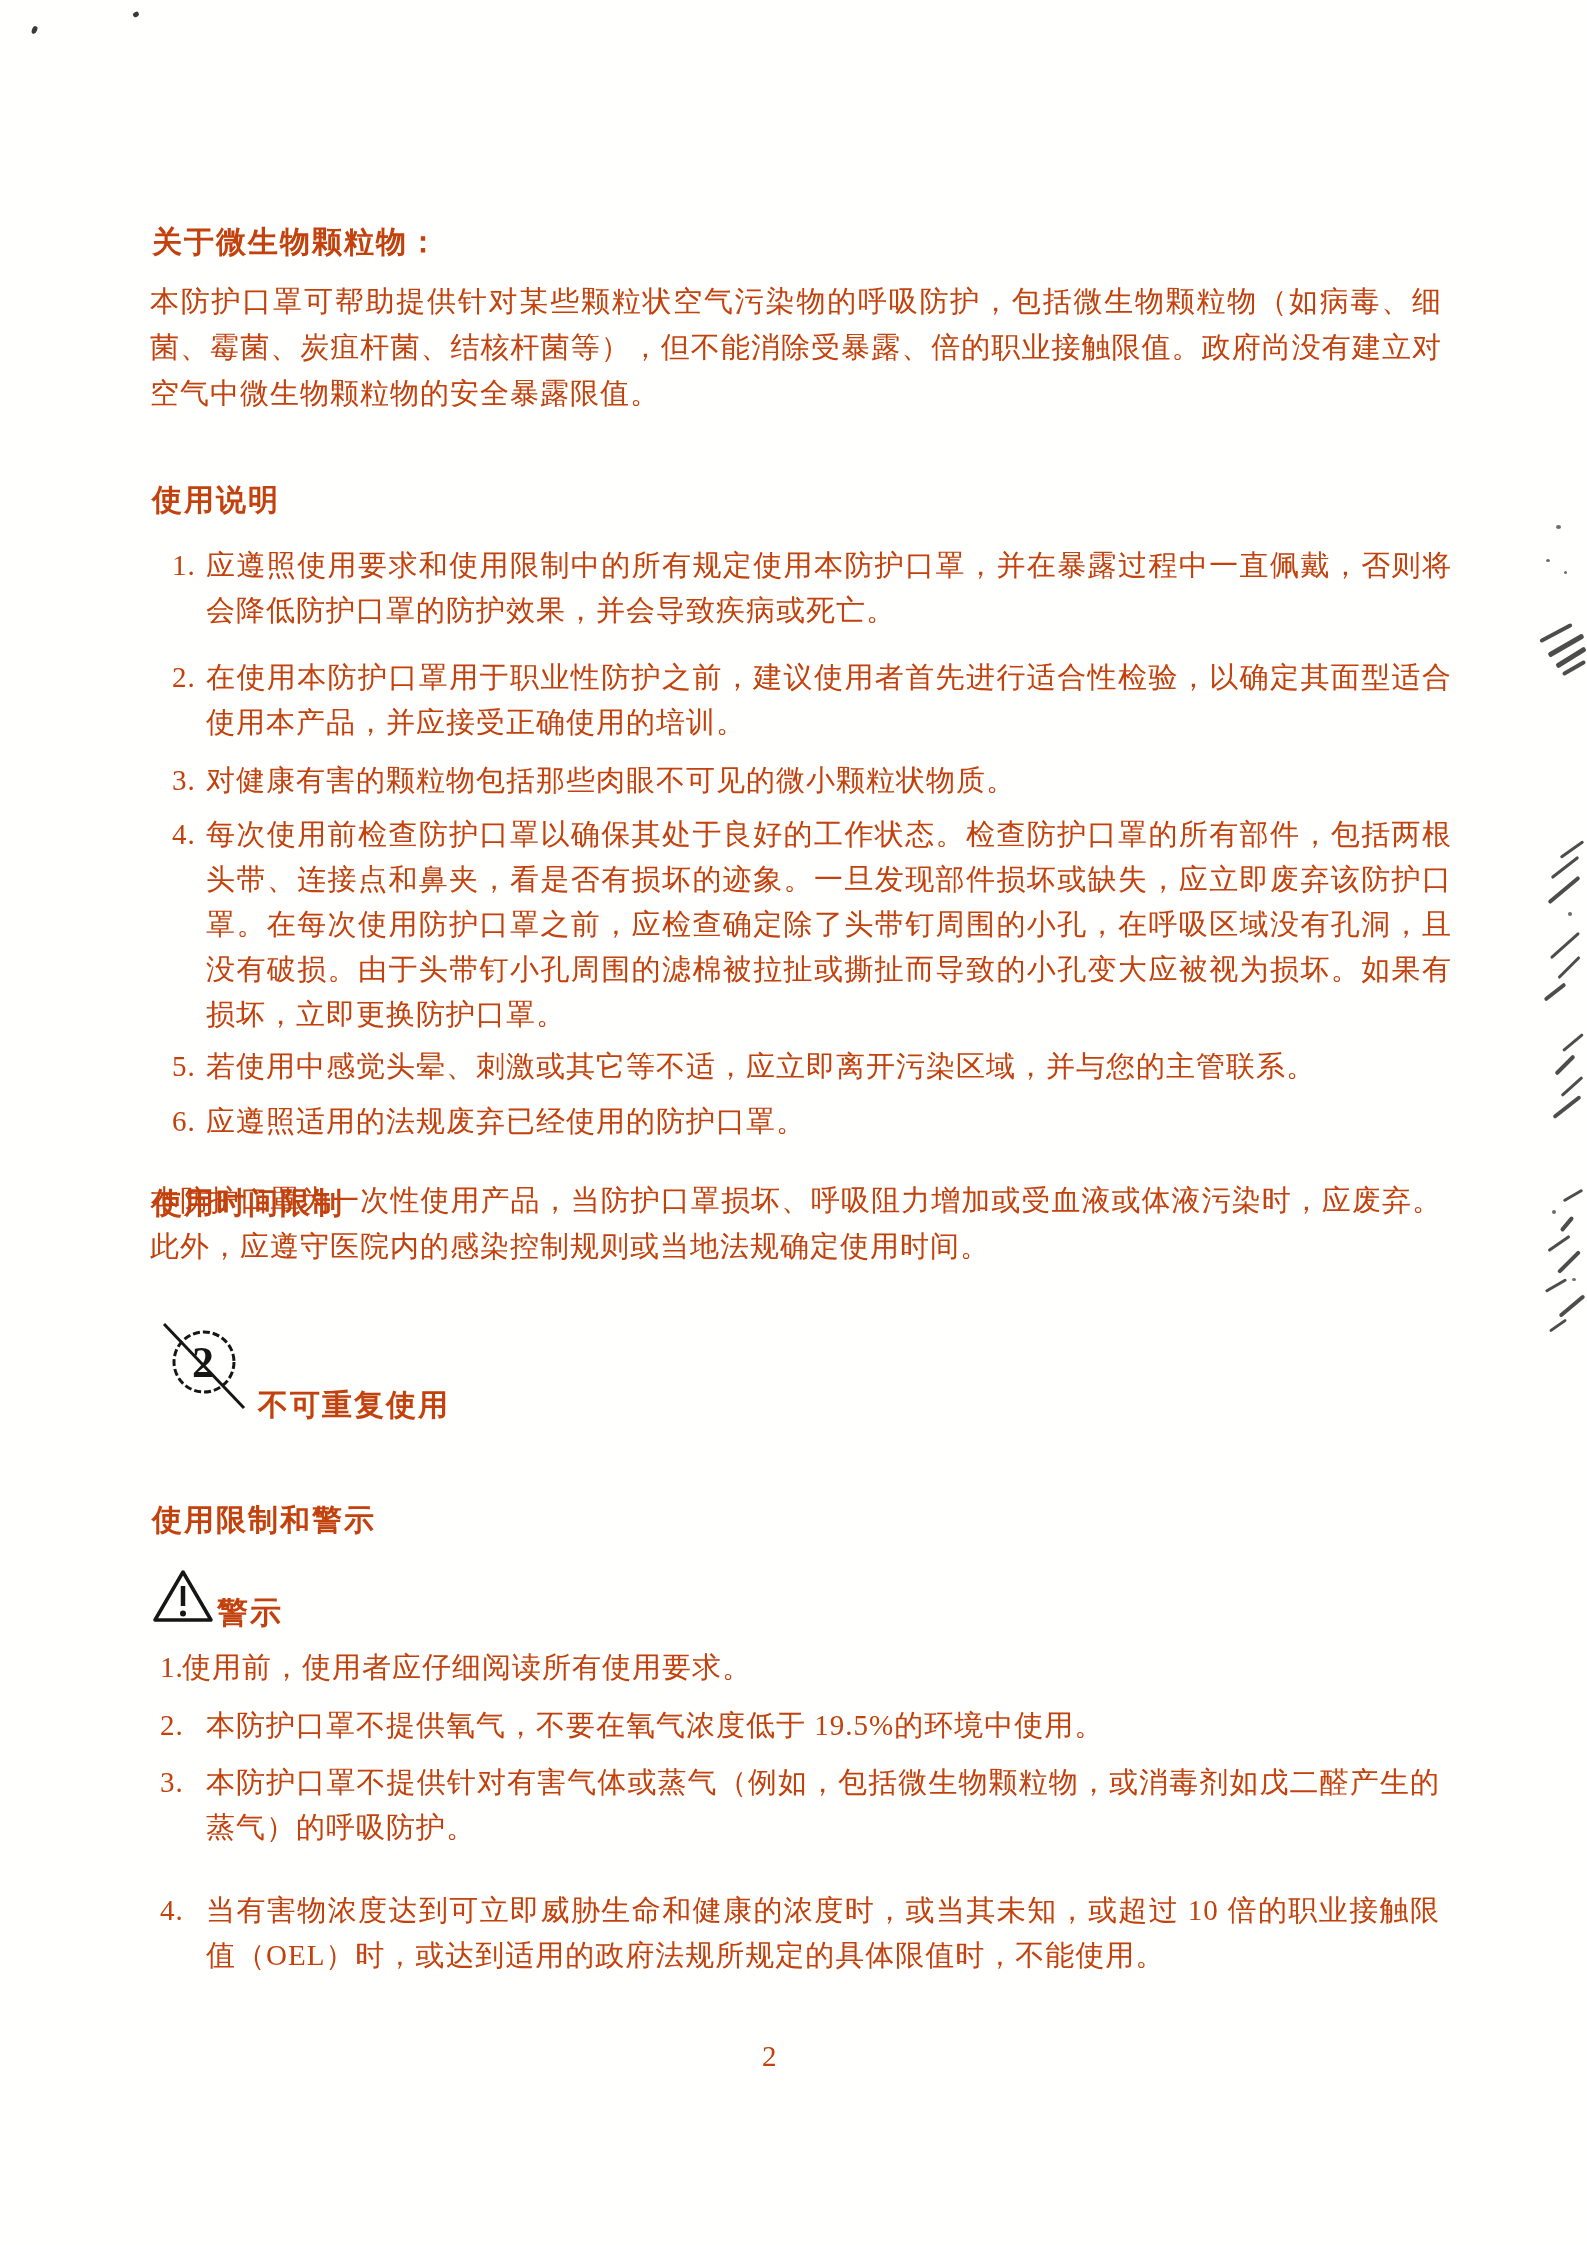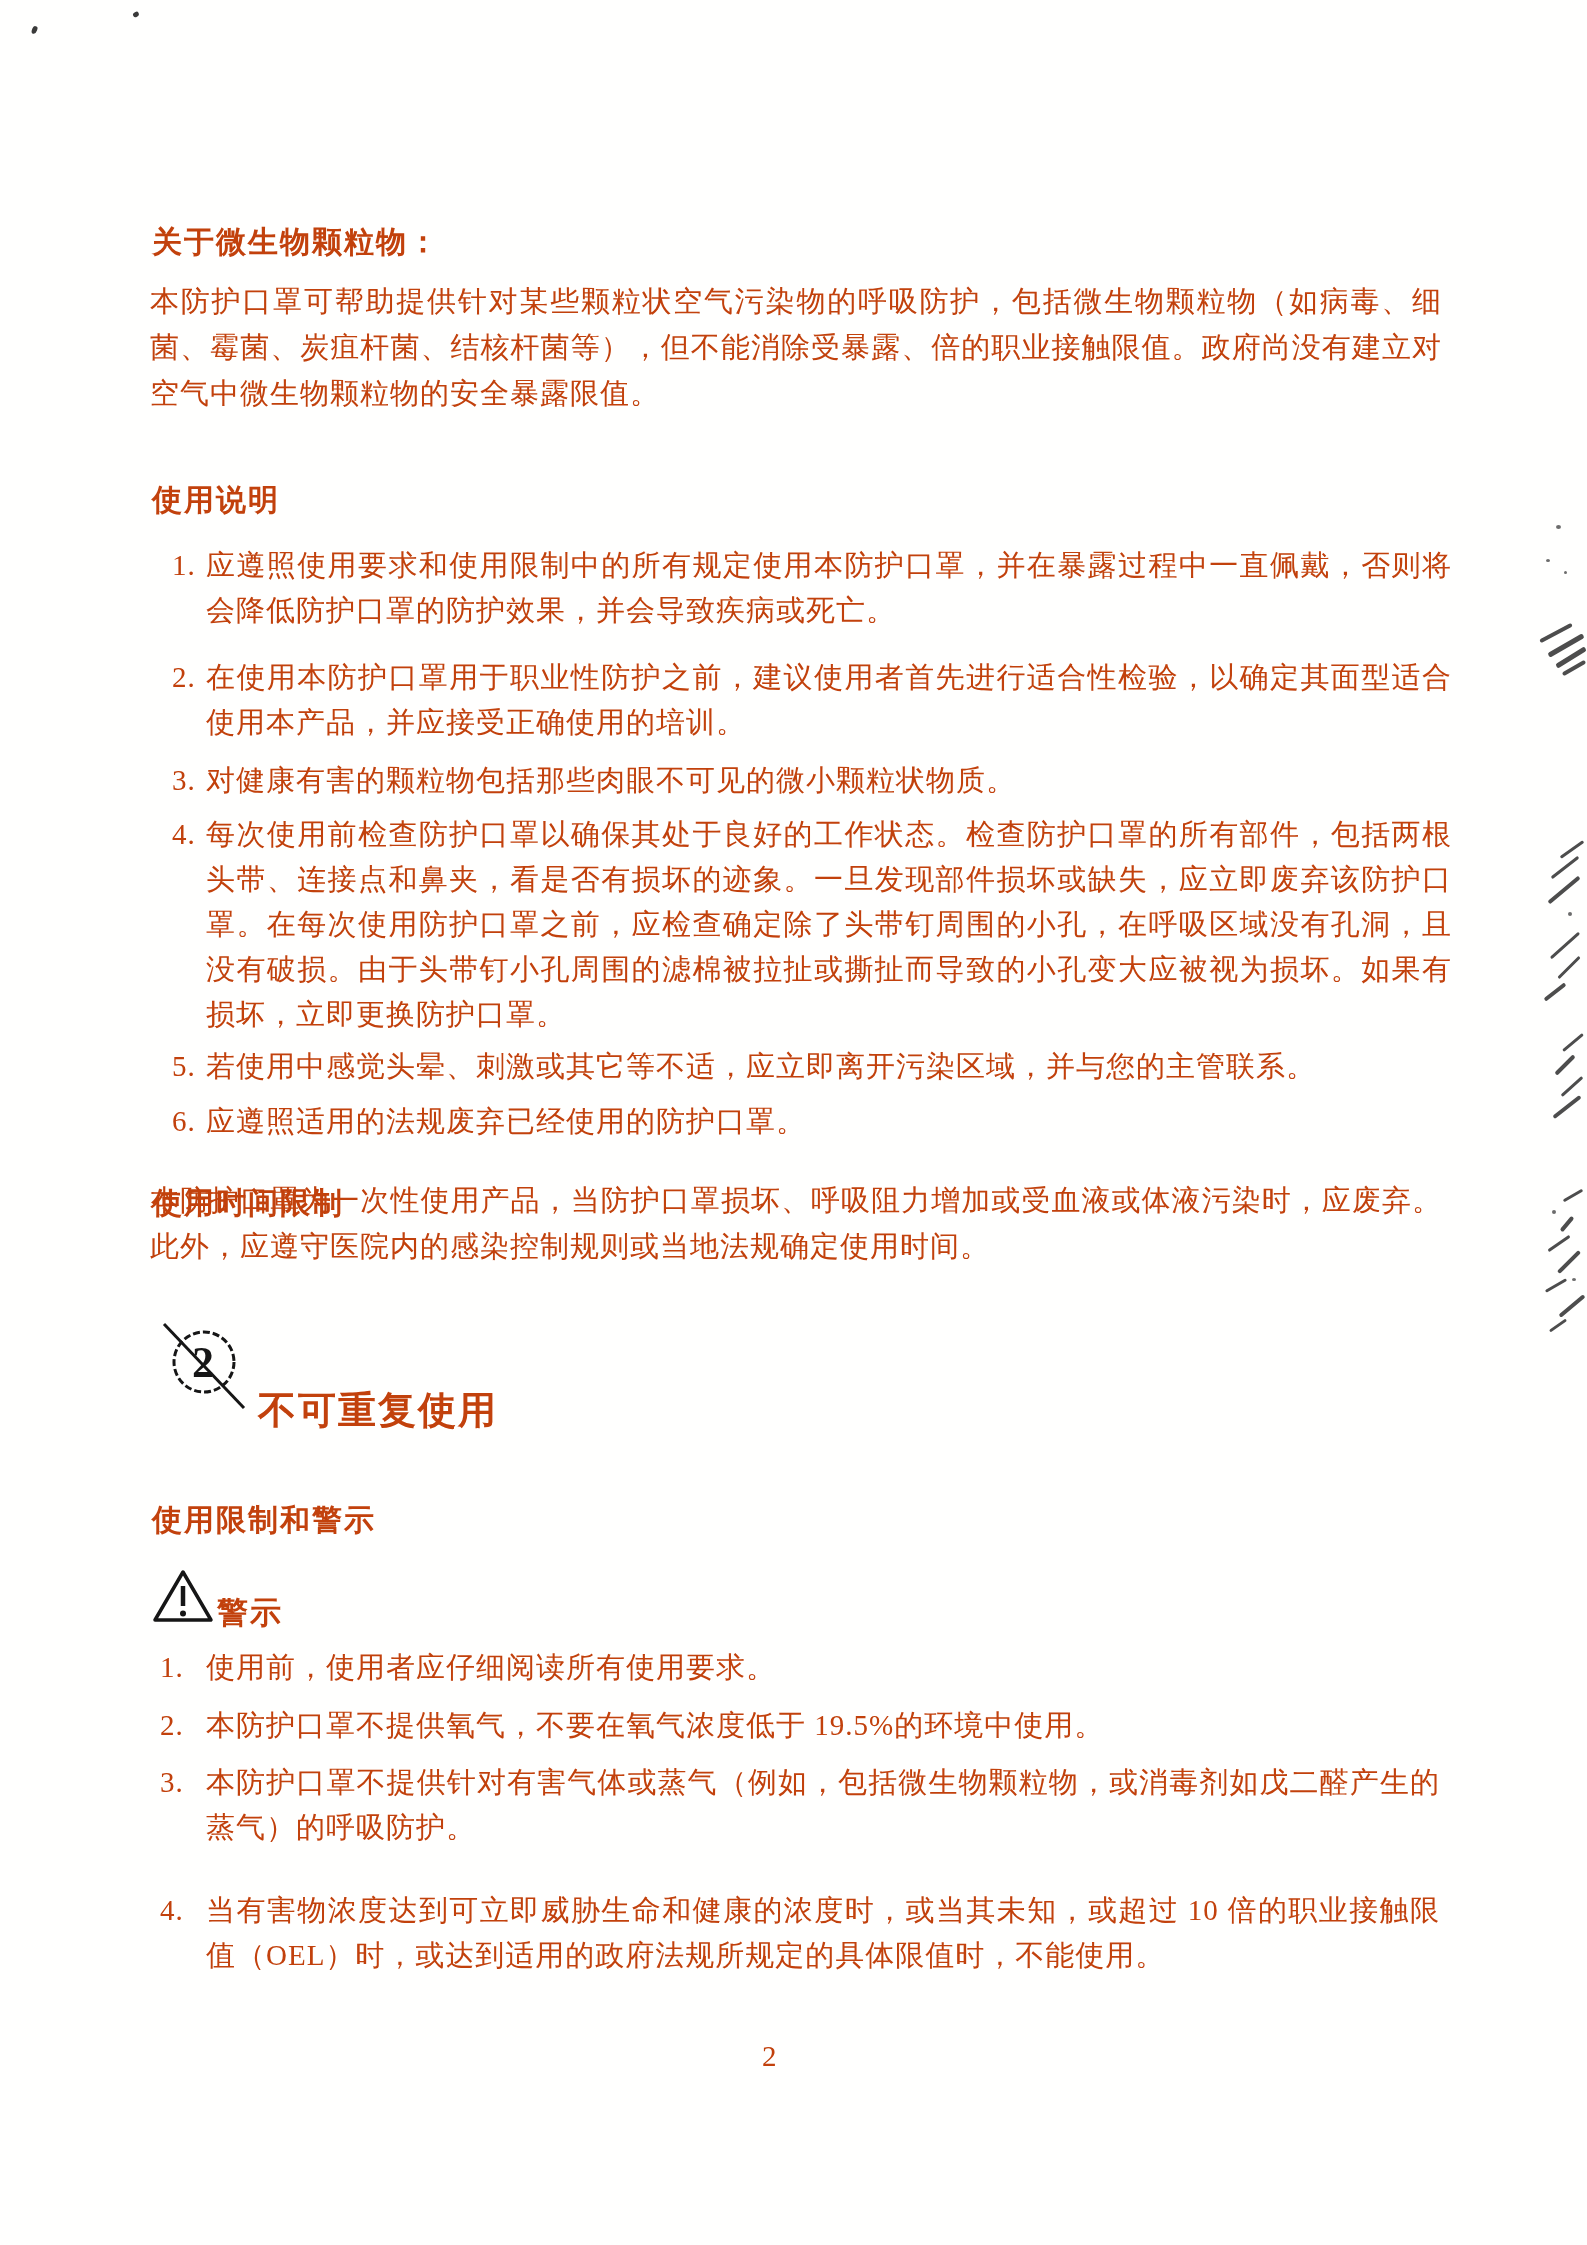--- a/index.html
+++ b/index.html
@@ -27,21 +27,21 @@
   .litem {
     position:absolute; left:172px; width:1280px;
     font-size:29px; line-height:45px;
     letter-spacing:1px;
   }
   .litem .num { position:absolute; left:0; top:0; }
   .litem .txt { display:block; margin-left:34px; text-align:justify; }
   .noreuse-icon { position:absolute; left:156px; top:1318px; }
   .noreuse-label {
     position:absolute; left:258px; top:1385px;
-    font-size:38px; letter-spacing:2px; font-weight:bold;
+    font-size:30px; letter-spacing:2px; font-weight:bold;
   }
   .warn-icon { position:absolute; left:152px; top:1568px; }
   .warn-label {
     position:absolute; left:217px; top:1592px;
     font-size:31px; font-weight:bold; letter-spacing:2px;
   }
   .pagenum {
     position:absolute; left:762px; top:2040px;
     font-size:29px;
   }
@@ -110,21 +110,21 @@
 
   <svg class="warn-icon" width="62" height="58" viewBox="0 0 62 58">
     <path d="M31 4 L59 52 L3 52 Z" fill="none" stroke="#161616" stroke-width="3.5" stroke-linejoin="round"></path>
     <line x1="31" y1="18" x2="31" y2="38" stroke="#161616" stroke-width="4.5"></line>
     <circle cx="31" cy="45.5" r="3" fill="#161616"></circle>
   </svg>
   <span class="warn-label">警示</span>
 
   <div class="litem" style="top:1645px; left:160px;">
     <span class="num">1.</span>
-    <span class="txt" style="margin-left:46px;">使用前，使用者应仔细阅读所有使用要求。</span>
+    <span class="txt" style="margin-left:22px;">使用前，使用者应仔细阅读所有使用要求。</span>
   </div>
   <div class="litem" style="top:1703px; left:160px;">
     <span class="num">2.</span>
     <span class="txt" style="margin-left:46px;">本防护口罩不提供氧气，不要在氧气浓度低于 19.5%的环境中使用。</span>
   </div>
   <div class="litem" style="top:1760px; left:160px;">
     <span class="num">3.</span>
     <span class="txt" style="margin-left:46px;">本防护口罩不提供针对有害气体或蒸气（例如，包括微生物颗粒物，或消毒剂如戊二醛产生的蒸气）的呼吸防护。</span>
   </div>
   <div class="litem" style="top:1888px; left:160px;">

